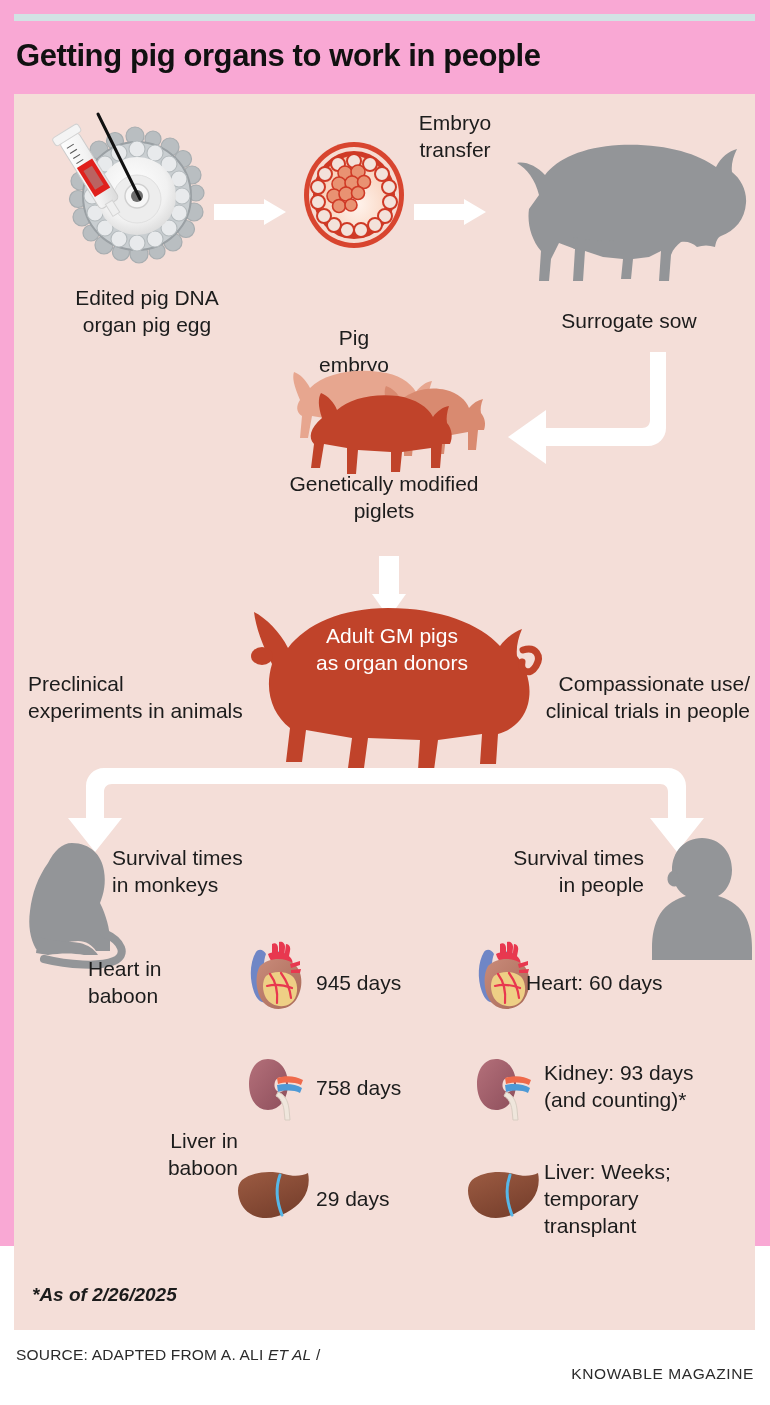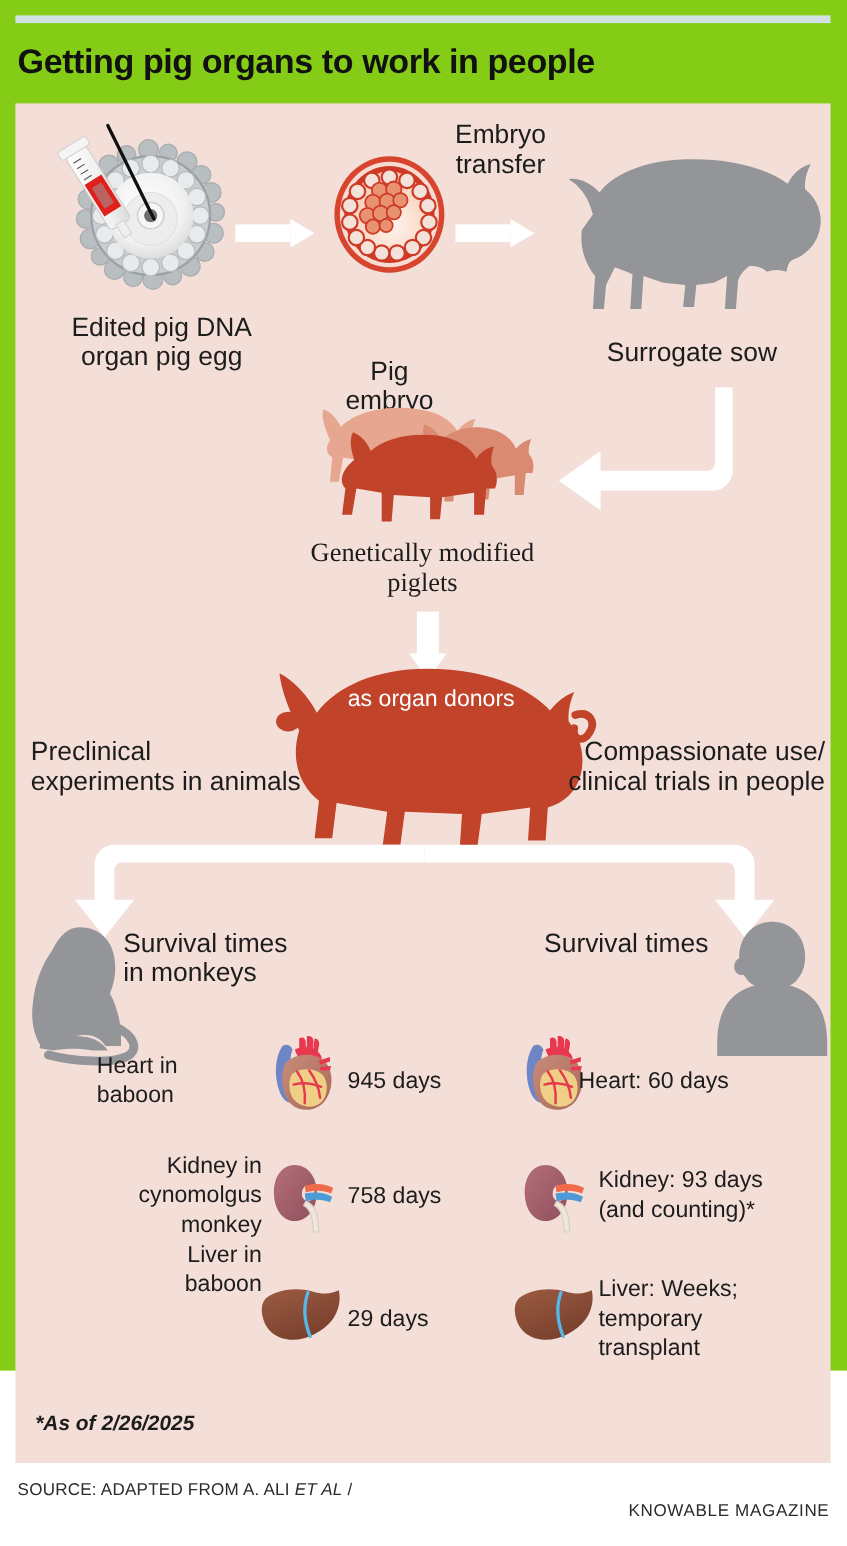--- a/index.html
+++ b/index.html
@@ -13,21 +13,21 @@
     height: 1405px;
     font-family: "Liberation Sans", sans-serif;
     color: #1a1a1a;
     overflow: hidden;
     position: relative;
   }
   .page {
     position: relative;
     width: 770px;
     height: 1246px;
-    background: #84cc16;
+    background: #f9a8d4;
   }
 
   
   .top-rule {
     position: absolute;
     left: 14px;
     top: 14px;
     width: 741px;
     height: 7px;
     background: #d2e2e4;
@@ -54,21 +54,21 @@
     width: 741px;
     height: 1236px;
     background: #f4ded8;
     overflow: hidden;
   }
 
   
   .abs { position: absolute; }
   .cap {
     position: absolute;
-    font-size: 24px;
+    font-size: 21px;
     line-height: 27px;
     color: #1c1c1c;
     text-align: center;
     font-family: "Liberation Sans", sans-serif;
   }
   .cap-left   { text-align: left; }
   .cap-right  { text-align: right; }
 
   
   .arrow-r {
@@ -362,21 +362,21 @@
         L128,72 L116,68 L114,88 L106,88 L108,68 C103,62 104,54 112,46 Z"></path>
 
       <path fill="#c0432a" d="M46,58 C42,46 42,38 45,33 C52,36 58,42 61,50
         C74,38 98,33 122,36 C140,39 152,47 157,57
         C161,51 167,47 173,46 C171,52 170,58 171,63
         C176,69 177,77 174,84 L166,84 L164,108 L155,108 L155,88
         L126,92 L124,112 L115,112 L115,92 L82,90 L80,114 L71,114
         L71,88 L48,84 L44,108 L35,108 L38,84 C32,78 34,68 46,58 Z"></path>
     </svg>
 
-    <div class="cap" style="left:180px; top:396px; width:380px;font-family:Liberation Serif, serif;">
+    <div class="cap" style="left:180px; top:376px; width:380px;">
       <div>Genetically modified</div>
       <div>piglets</div>
     </div>
 
     <div class="arrow-d" style="left:358px; top:462px; height:62px; width:34px;">
       <div class="shaft" style="left:7px; width:20px;"></div>
       <div class="head" style="border-left-width:17px; border-right-width:17px; border-top-width:24px;"></div>
     </div>
 
     <svg class="abs" style="left:214px; top:504px;" width="320" height="180" viewBox="0 0 320 180">
@@ -387,20 +387,21 @@
         L268,166 L252,166 L254,136 L210,142 L206,172 L190,172
         L192,142 L140,140 L136,170 L120,170 L124,140
         L78,132 L74,164 L58,164 L62,130 C44,116 36,92 44,66 Z"></path>
 
       <path fill="none" stroke="#c0432a" stroke-width="7" stroke-linecap="round" d="M295,52 C308,48 314,58 308,68 C302,78 292,74 294,64"></path>
 
       <ellipse cx="34" cy="58" rx="11" ry="9" fill="#c0432a"></ellipse>
     </svg>
 
     <div class="pig-label" style="left:238px; top:528px; width:280px;">
+      <div>Adult GM pigs</div>
       <div>as organ donors</div>
     </div>
 
     <div class="cap cap-right" style="left:478px; top:576px; width:258px;">
       <div>Compassionate use/</div>
       <div>clinical trials in people</div>
     </div>
 
     <div class="cap cap-left" style="left:14px; top:576px; width:270px;">
       <div>Preclinical</div>
@@ -461,25 +462,20 @@
         <path d="M35,33 C40,40 44,48 45,58"></path>
         <path d="M21,46 C28,44 38,45 46,48"></path>
       </g>
       <g fill="#e8384f">
         <path d="M44,24 L54,21 L54,25 L45,28 Z"></path>
         <path d="M45,30 L55,29 L54,33 L45,33 Z"></path>
       </g>
     </svg>
     <div class="organ-row-text" style="left:302px; top:875px; width:180px;">945 days</div>
 
-    <div class="organ-row-text" style="left:60px; top:952px; width:164px; text-align:right;">
-      <div>Kidney in</div>
-      <div>cynomolgus</div>
-      <div>monkey</div>
-    </div>
     <svg class="abs" style="left:232px; top:962px;" width="62" height="68" viewBox="0 0 62 68">
       <defs>
         <linearGradient id="kidG" x1="0" y1="0" x2="1" y2="1">
           <stop offset="0%" stop-color="#b4707a"></stop>
           <stop offset="100%" stop-color="#8e4f5c"></stop>
         </linearGradient>
       </defs>
       <path fill="url(#kidG)" d="M22,3 C34,3 42,14 42,28 C42,42 34,54 22,54
         C10,54 3,42 3,28 C3,14 10,3 22,3 Z
         M32,22 C28,24 27,32 31,35 C35,38 40,34 40,28 C40,23 36,20 32,22 Z"></path>
@@ -509,20 +505,21 @@
 
     <svg class="abs" style="left:636px; top:740px;" width="104" height="130" viewBox="0 0 104 130">
       <path fill="#939598" d="M52,4 C70,4 82,18 82,36 C82,48 76,58 68,62
         C76,64 88,70 94,80 C100,90 102,102 102,114 L102,126 L2,126 L2,114
         C2,102 4,90 10,80 C16,70 28,64 36,62 C28,58 22,48 22,36 C22,18 34,4 52,4 Z"></path>
       <path fill="#939598" d="M26,36 C20,36 16,42 18,48 C20,53 26,54 30,50 Z"></path>
     </svg>
 
     <div class="cap cap-right" style="left:430px; top:750px; width:200px;">
       <div>Survival times</div>
+      <div>in people</div>
     </div>
 
     <svg class="abs" style="left:460px; top:846px;" width="62" height="74" viewBox="0 0 62 74">
       <use href="#none"></use>
       <path fill="#6f86c6" d="M10,12 C4,22 3,38 8,52 C11,60 16,64 21,62 C25,60 24,52 21,44
         C17,32 17,22 20,14 C18,10 13,8 10,12 Z"></path>
       <path fill="#6f86c6" d="M34,10 C42,14 46,22 45,30 C44,36 40,38 37,34
         C34,29 32,20 31,13 Z"></path>
       <path fill="#e8384f" d="M26,4 C29,2 32,4 32,8 L32,20 L26,20 Z"></path>
       <path fill="#e8384f" d="M33,2 C36,1 39,3 39,7 L38,20 L33,20 Z"></path>

